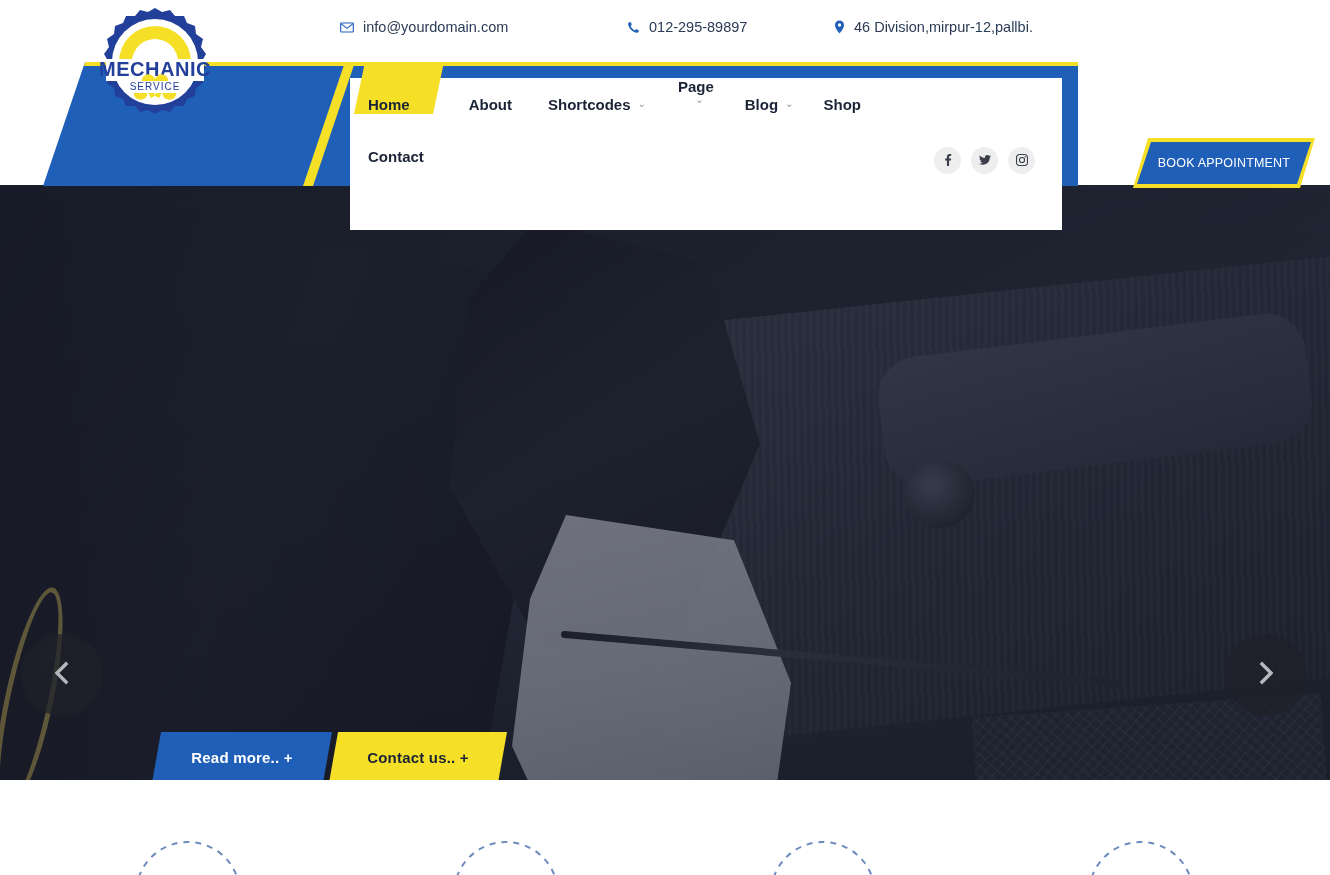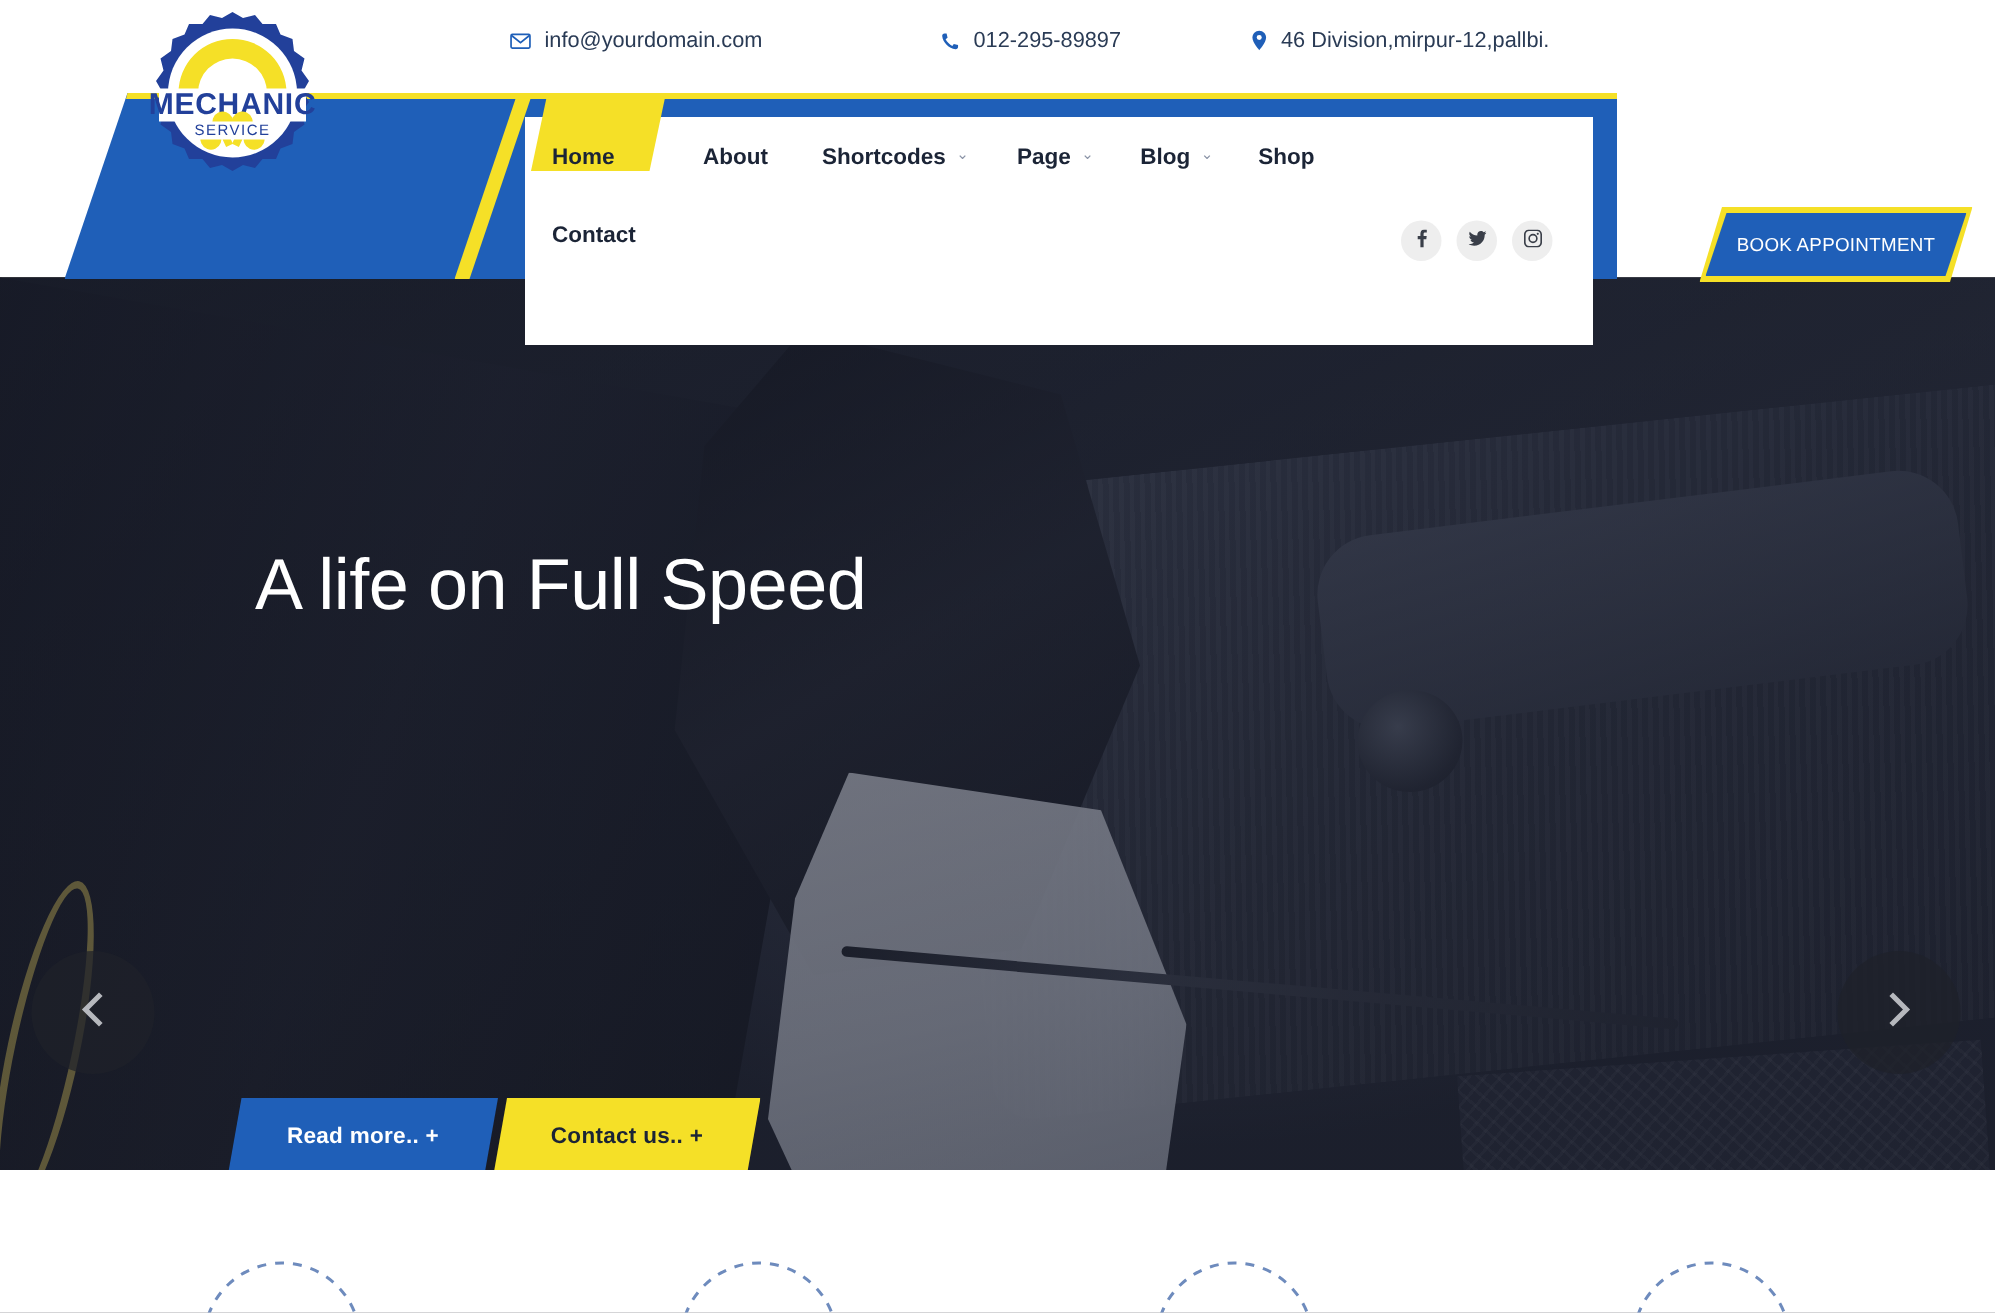--- a/index.html
+++ b/index.html
@@ -73,21 +73,21 @@
     font-size: 15px; font-weight: bold; color: #1b2436;
     cursor: pointer; white-space: nowrap;
   }
   .nav-item .caret {
     display: inline-block; margin-left: 7px;
     color: #8a93a6; font-size: 10px; font-weight: normal;
     transform: translateY(-1px);
   }
   .nav-gap-about { margin-left: 59px; }
   .nav-gap-short { margin-left: 36px; }
-  .nav-gap-page  { margin-left: 32px; }
+  .nav-gap-page  { margin-left: 32px; flex-direction: column; }
   .nav-gap-blog  { margin-left: 31px; }
   .nav-gap-shop  { margin-left: 30px; }
 
   .nav-home-hl {
     position: absolute; left: -14px; top: -16px;
     width: 90px; height: 52px; background: #f5e027;
     -webkit-clip-path: polygon(11px 0, 90px 0, 79px 100%, 0 100%);
     clip-path: polygon(11px 0, 90px 0, 79px 100%, 0 100%);
     z-index: 0;
   }
@@ -415,21 +415,20 @@
       <div class="hp-cap"></div>
       <div class="hp-mesh"></div>
       <div class="hp-glove"></div>
       <div class="hp-cloth"></div>
       <div class="hp-dipstick"></div>
       <div class="hp-ring"></div>
     </div>
     <div class="hero-overlay"></div>
 
     <div class="hero-content">
-      <h1 class="hero-title">A life on Full Speed</h1>
     </div>
 
     <div class="hero-btns">
       <div class="hbtn hbtn-read">
         <div class="hb-bg"></div>
         <div class="hb-label">Read more.. +</div>
       </div>
       <div class="hbtn hbtn-contact">
         <div class="hb-bg"></div>
         <div class="hb-label">Contact us.. +</div>

